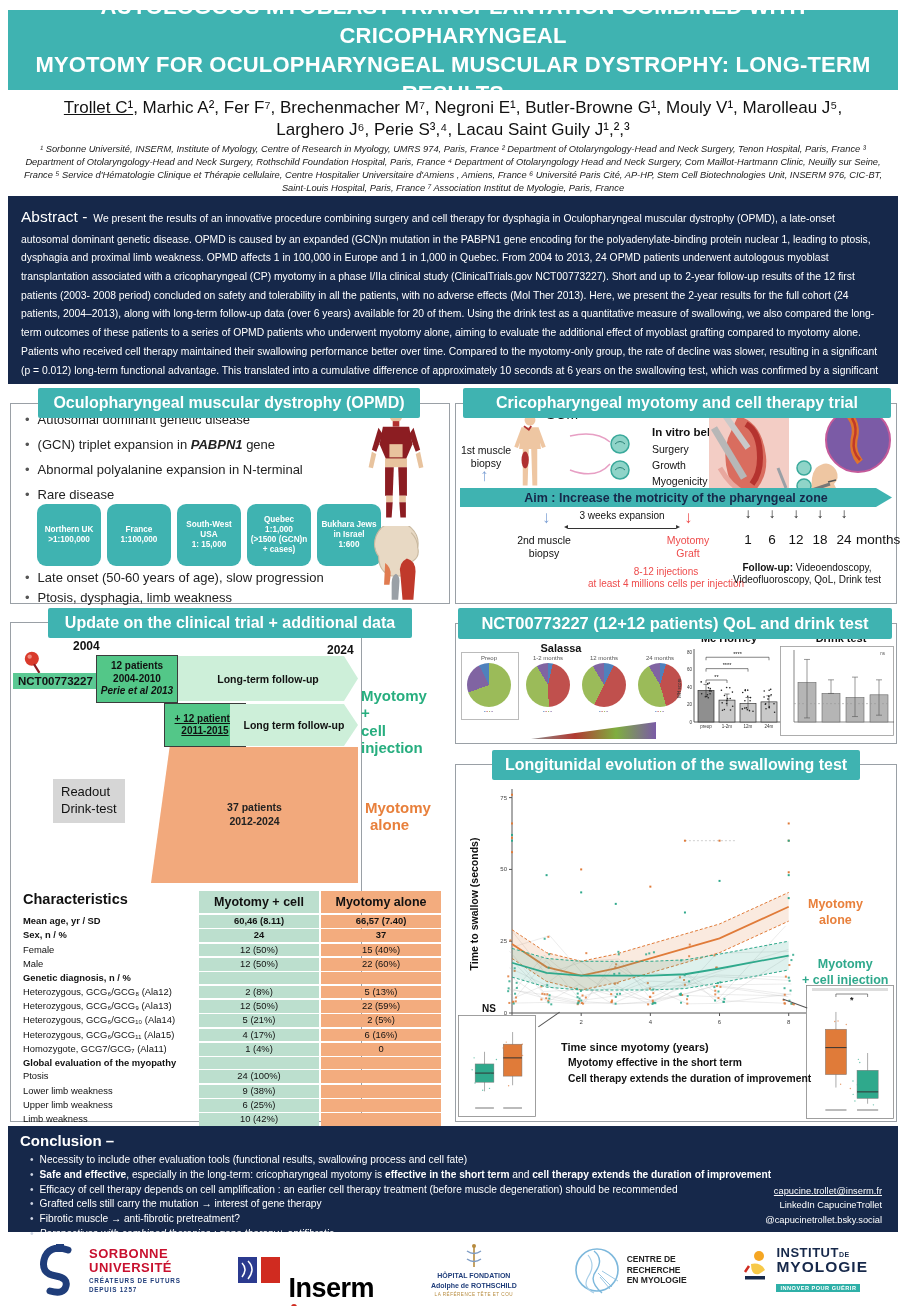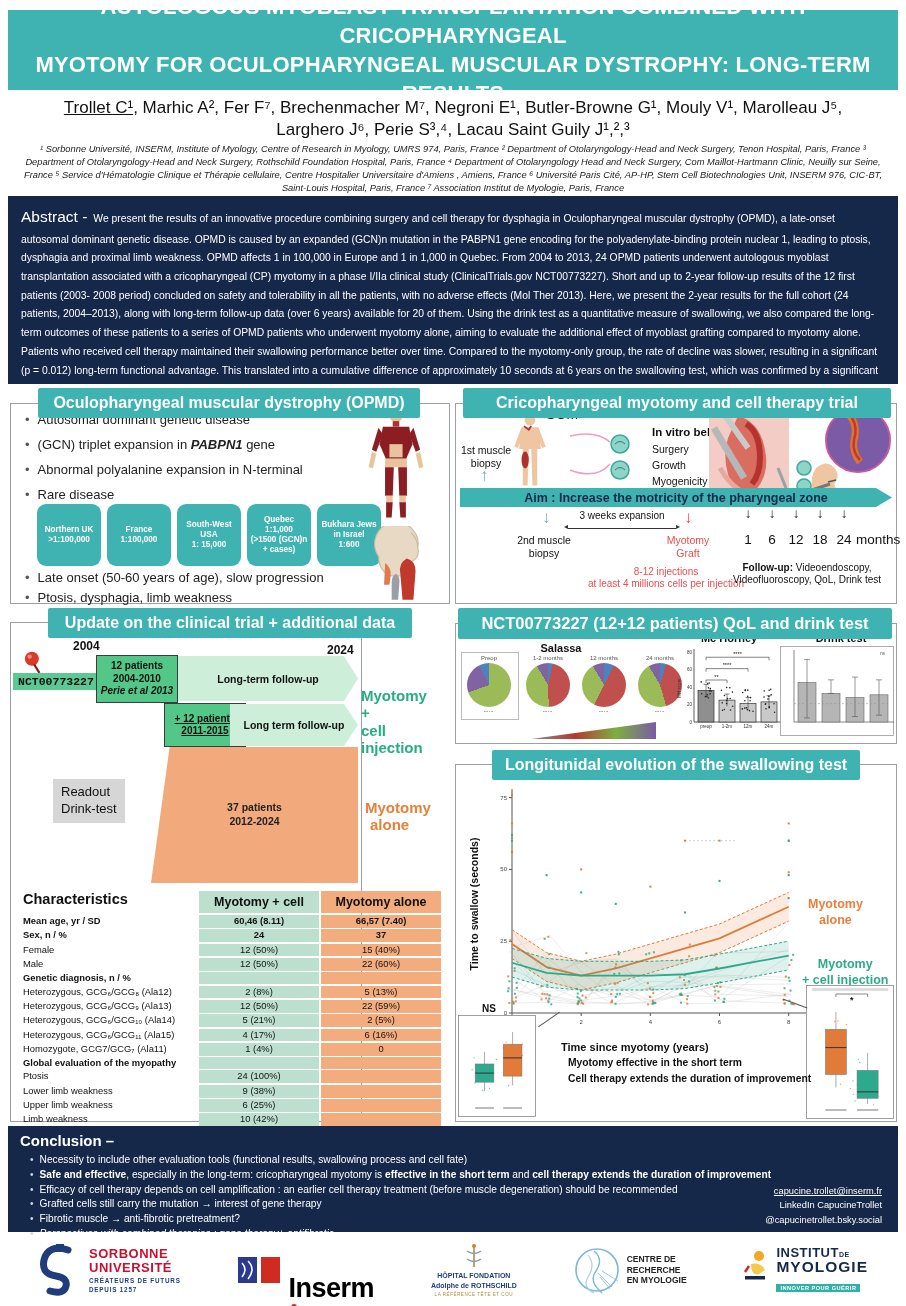--- a/index.html
+++ b/index.html
@@ -318,21 +318,21 @@
   <div class="abs sec-h" style="left:48px;top:608px;width:364px;height:30px;font-size:16px;">Update on the clinical trial + additional data</div>
   <div class="abs sec-box" style="left:10px;top:622px;width:352px;height:500px;">
     <div class="year" style="left:62px;top:16px;">2004</div>
     <div class="year" style="left:316px;top:20px;">2024</div>
 
     <svg class="abs" style="left:10px;top:26px;" width="26" height="26" viewBox="0 0 24 24">
       <circle cx="10" cy="9" r="6.5" fill="#d93a2b"></circle>
       <circle cx="8" cy="7" r="2" fill="#f08a7e"></circle>
       <path d="M12 14 l5 8" stroke="#8c1d22" stroke-width="2"></path>
     </svg>
-    <div class="nct-chip" style="left:2px;top:50px;font-family:Liberation Mono, monospace;">NCT00773227</div>
+    <div class="nct-chip" style="left:2px;top:50px;">NCT00773227</div>
 
     <div class="flow-box" style="left:85px;top:32px;width:82px;height:48px;">
       <div>12 patients</div>
       <div>2004-2010</div>
       <div style="font-style:italic;">Perie et al 2013</div>
     </div>
     <div class="flow-arrow" style="left:167px;top:33px;width:180px;height:45px;">Long-term follow-up</div>
 
     <div class="flow-box" style="left:153px;top:80px;width:82px;height:44px;text-decoration:underline;">
       <div>+ 12 patients</div>

